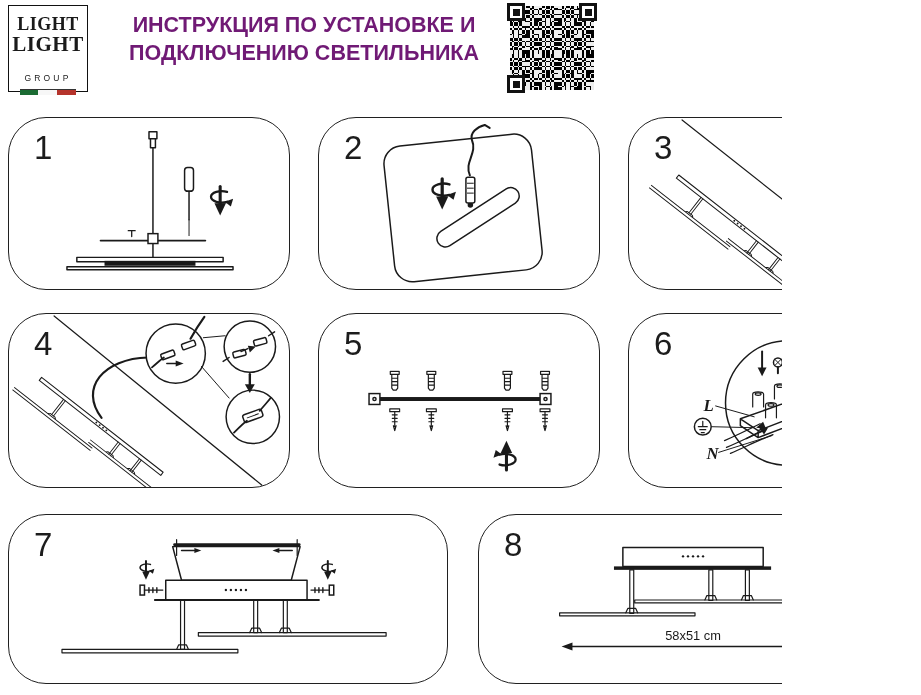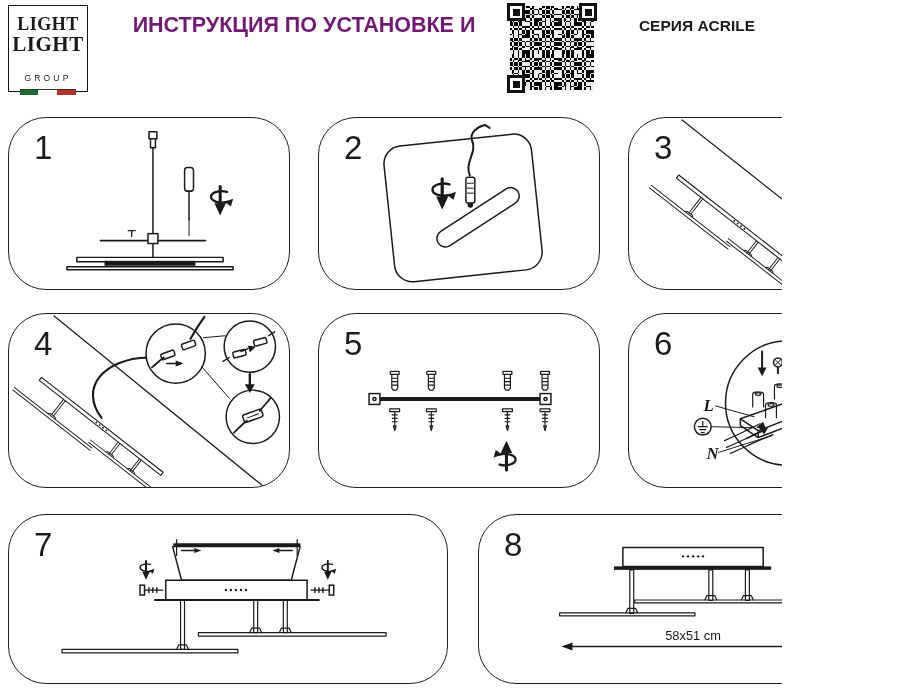--- a/index.html
+++ b/index.html
@@ -100,34 +100,34 @@
 
   <header>
     <div class="logo-box">
       <div class="logo-l1">LIGHT</div>
       <div class="logo-l2">LIGHT</div>
       <div class="logo-l3">GROUP</div>
       <div class="logo-flag"></div>
     </div>
     <div class="title">
       <span>ИНСТРУКЦИЯ ПО УСТАНОВКЕ И</span><br>
+      <span>ПОДКЛЮЧЕНИЮ СВЕТИЛЬНИКА</span>
     </div>
     <div class="qr">
       <span class="finder tl">
           <i></i>
         </span>
       <span class="finder tr">
           <i></i>
         </span>
       <span class="finder bl">
           <i></i>
         </span>
     </div>
     <div class="series">
-      <div class="series-name">СЕРИЯ ACRILE</div>
     </div>
   </header>
 
   <section class="panel" id="p1">
     <span class="num">1</span>
     <svg viewBox="0 0 282 173">
       <path class="ln" d="M141 14 H149 V21 H141 Z M142.5 21 H147.5 V30 H142.5 Z"></path>
       <path class="ln" d="M145 30 V122 M145 127 V141"></path>
       <path class="ln" style="stroke-width:1.8" d="M92 124 H198"></path>
       <rect class="wt" x="140" y="117" width="10" height="10"></rect>

